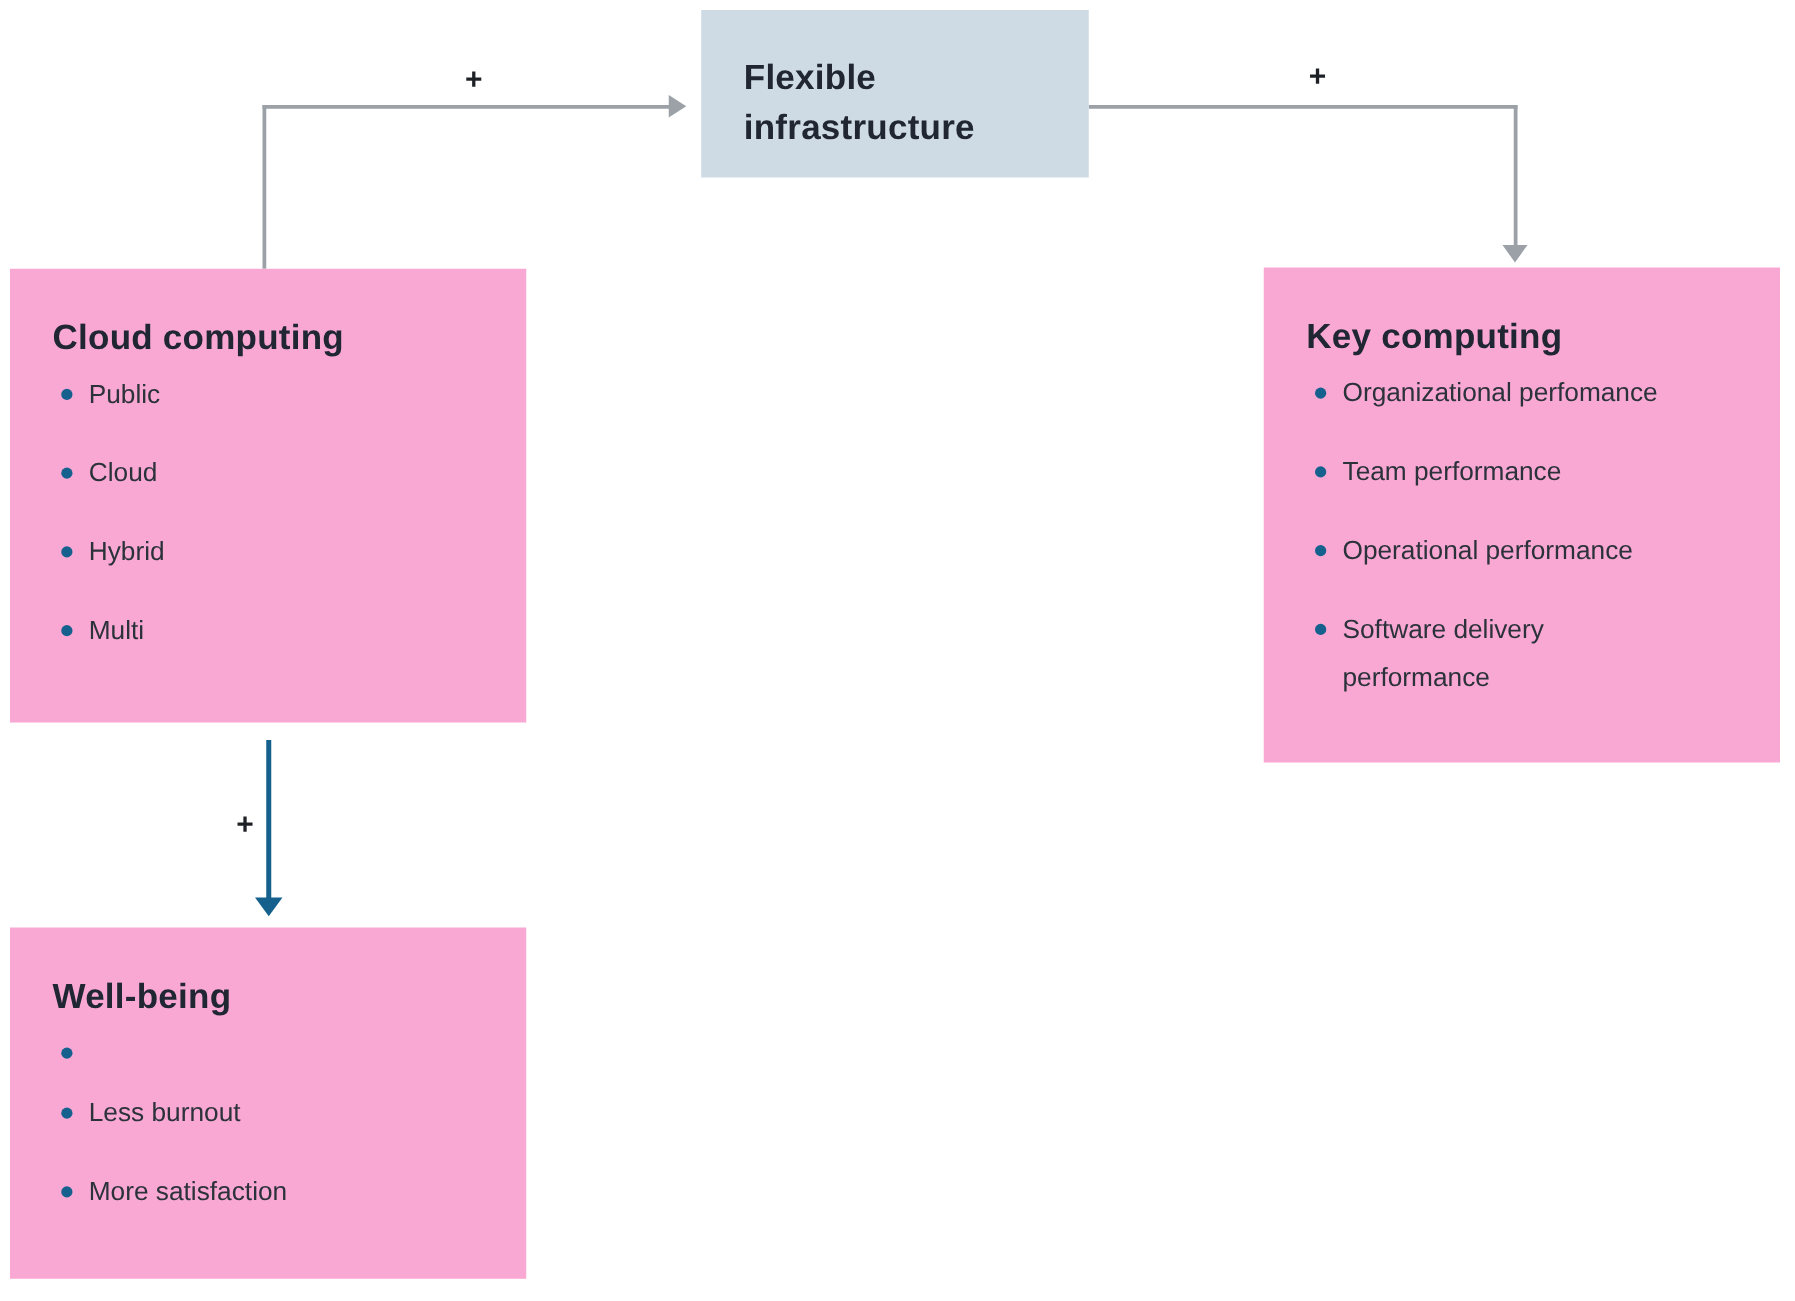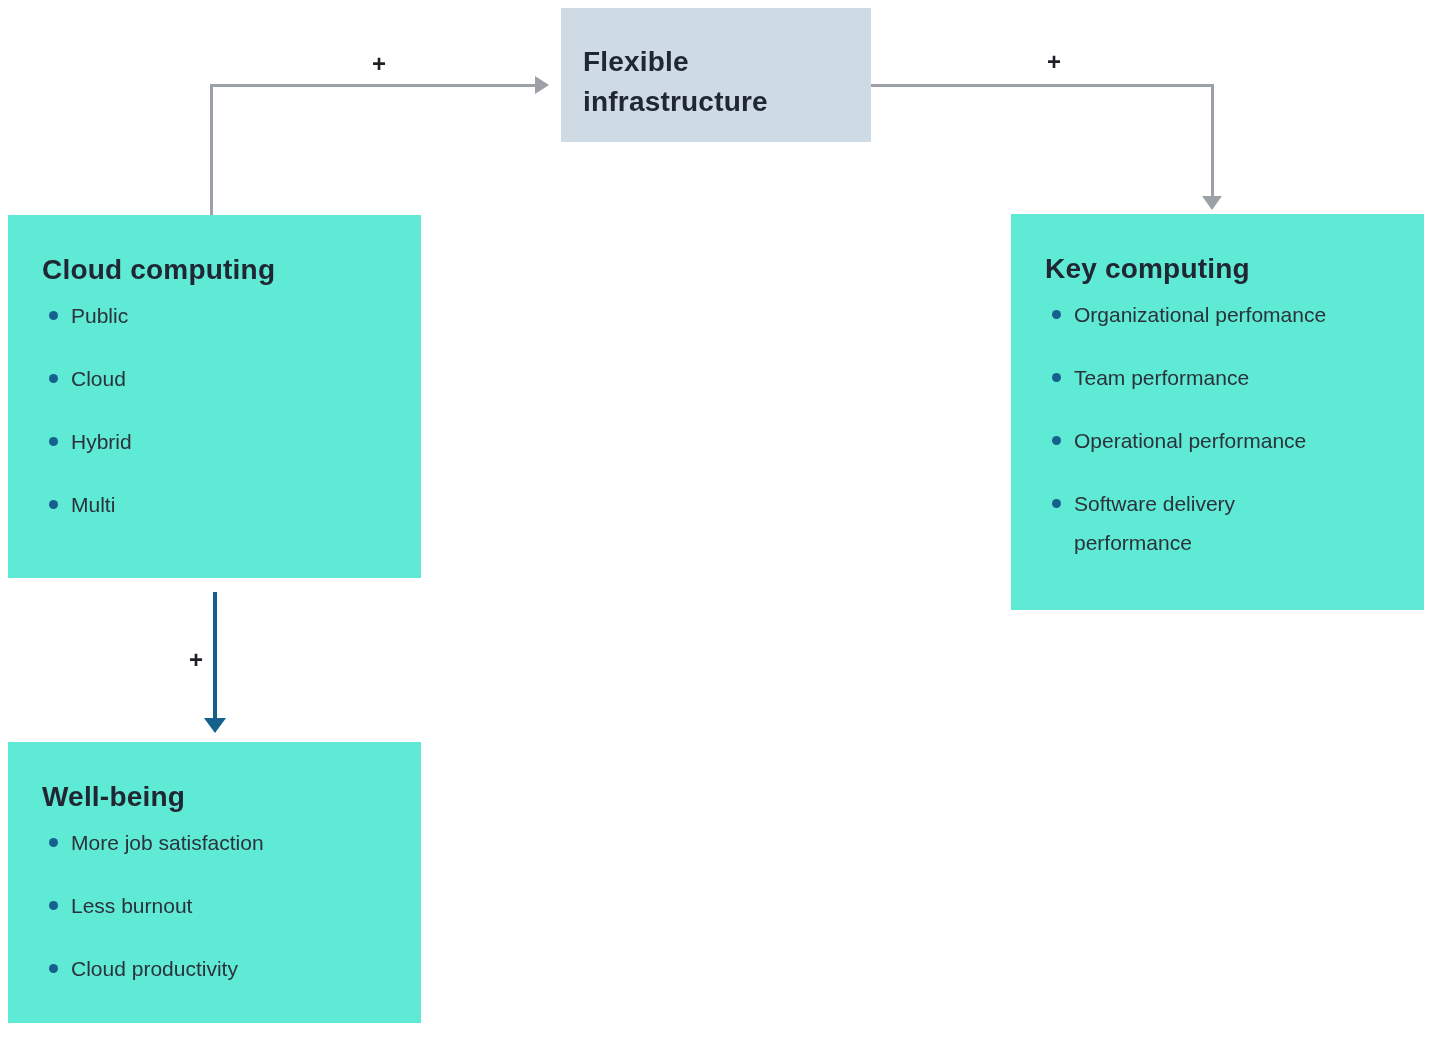--- a/index.html
+++ b/index.html
@@ -20,25 +20,25 @@
   .node {
     position: absolute;
     box-sizing: border-box;
   }
   .node-highlight {
     background: #cfdbe4;
     left: 561px; top: 8px;
     width: 310px; height: 134px;
   }
   .node-highlight .title {
-    margin: 34px 0 0 22px;
+    margin: 34px 0 0 34px;
     max-width: 250px;
   }
   .panel {
-    background: #5eead4;
+    background: #f9a8d4;
   }
   .node-cloud { left: 8px;    top: 215px; width: 413px; height: 363px; }
   .node-key   { left: 1011px; top: 214px; width: 413px; height: 396px; }
   .node-well  { left: 8px;    top: 742px; width: 413px; height: 281px; }
 
   .title {
     font-size: 28px;
     line-height: 40px;
     font-weight: 700;
     color: #202733;
@@ -167,26 +167,25 @@
         <span class="li-text">Software delivery performance</span>
       </li>
     </ul>
   </div>
 
   <div class="node panel node-well">
     <div class="title">Well-being</div>
     <ul>
       <li>
         <span class="dot"></span>
-        <span class="li-text">More job satisfaction</span>
       </li>
       <li>
         <span class="dot"></span>
         <span class="li-text">Less burnout</span>
       </li>
       <li>
         <span class="dot"></span>
-        <span class="li-text">Cloud productivity</span>
+        <span class="li-text">More satisfaction</span>
       </li>
     </ul>
   </div>
 
 </div>
 
 </body></html>

